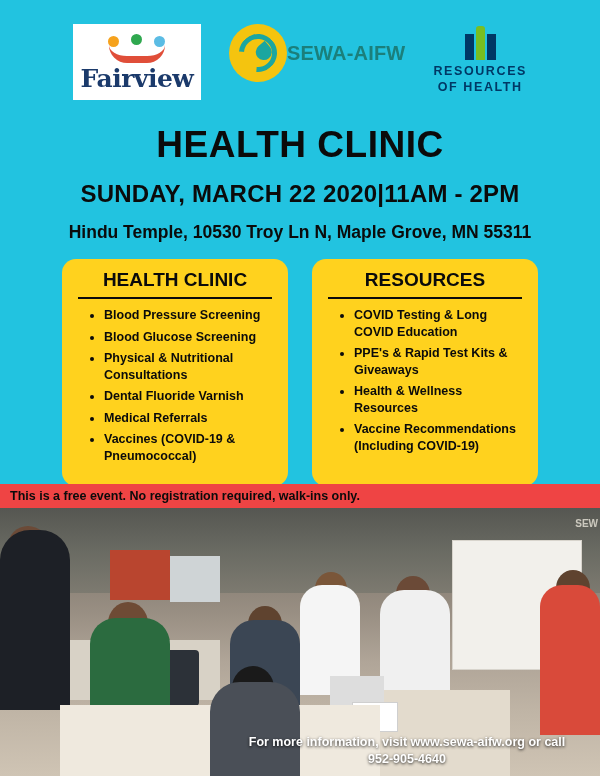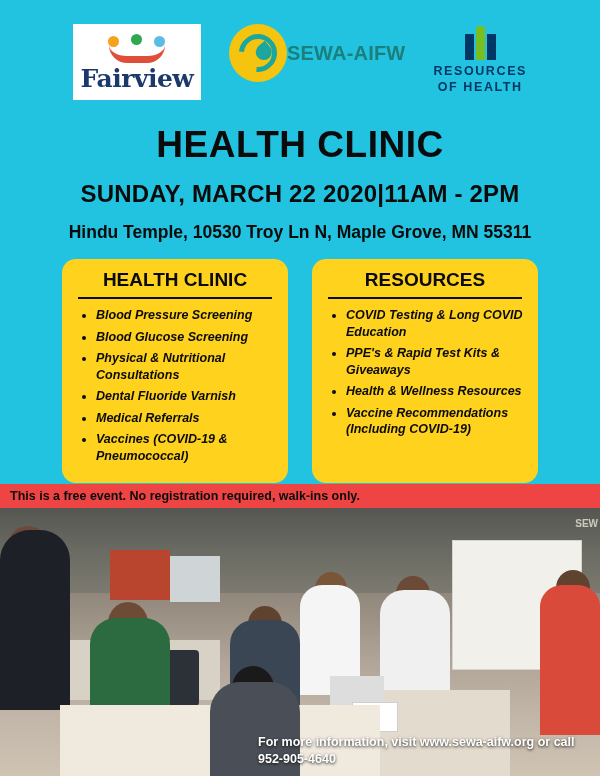--- a/index.html
+++ b/index.html
@@ -146,23 +146,22 @@
   .panel-title {
     text-align: center;
     font-size: 19px;
     font-weight: bold;
     color: #0B0B0B;
     padding-bottom: 6px;
     border-bottom: 2px solid #0B0B0B;
     margin: 0 4px 8px 4px;
   }
   .panel ul {
-    margin: 0;
+    margin: 8px;
     padding-left: 22px;
-    font-style: italic;
   }
   .panel li {
     font-size: 12.5px;
     font-weight: bold;
     color: #0B0B0B;
     line-height: 1.32;
     margin-bottom: 5px;
   }
 
   
@@ -234,23 +233,23 @@
   }
   .p-booth1 { left: 110px; top: 60px; width: 60px; height: 50px; background: #b9452f; }
   .p-booth2 { left: 170px; top: 66px; width: 50px; height: 46px; background: #cfd4d6; }
   .p-booth3 { left: 30px; top: 120px; width: 40px; height: 36px; background: #b13a2a; }
   .p-equip { left: 165px; top: 160px; width: 34px; height: 56px; background: #2c3138; border-radius: 4px; }
   .p-laptop { left: 330px; top: 186px; width: 54px; height: 34px; background: #dddddd; }
   .p-box { left: 352px; top: 212px; width: 46px; height: 30px; background: #ffffff; border: 1px solid #cfcfcf; }
 
   .photo-overlay-text {
     position: absolute;
-    right: 12px;
+    right: 28px;
     bottom: 8px;
-    text-align: left;
+    text-align: center;
     color: #ffffff;
     font-size: 12.5px;
     font-weight: bold;
     line-height: 1.35;
     text-shadow: 0 1px 3px rgba(0,0,0,0.85);
     width: 330px;
   }
 </style>
 </head>
 <body>

